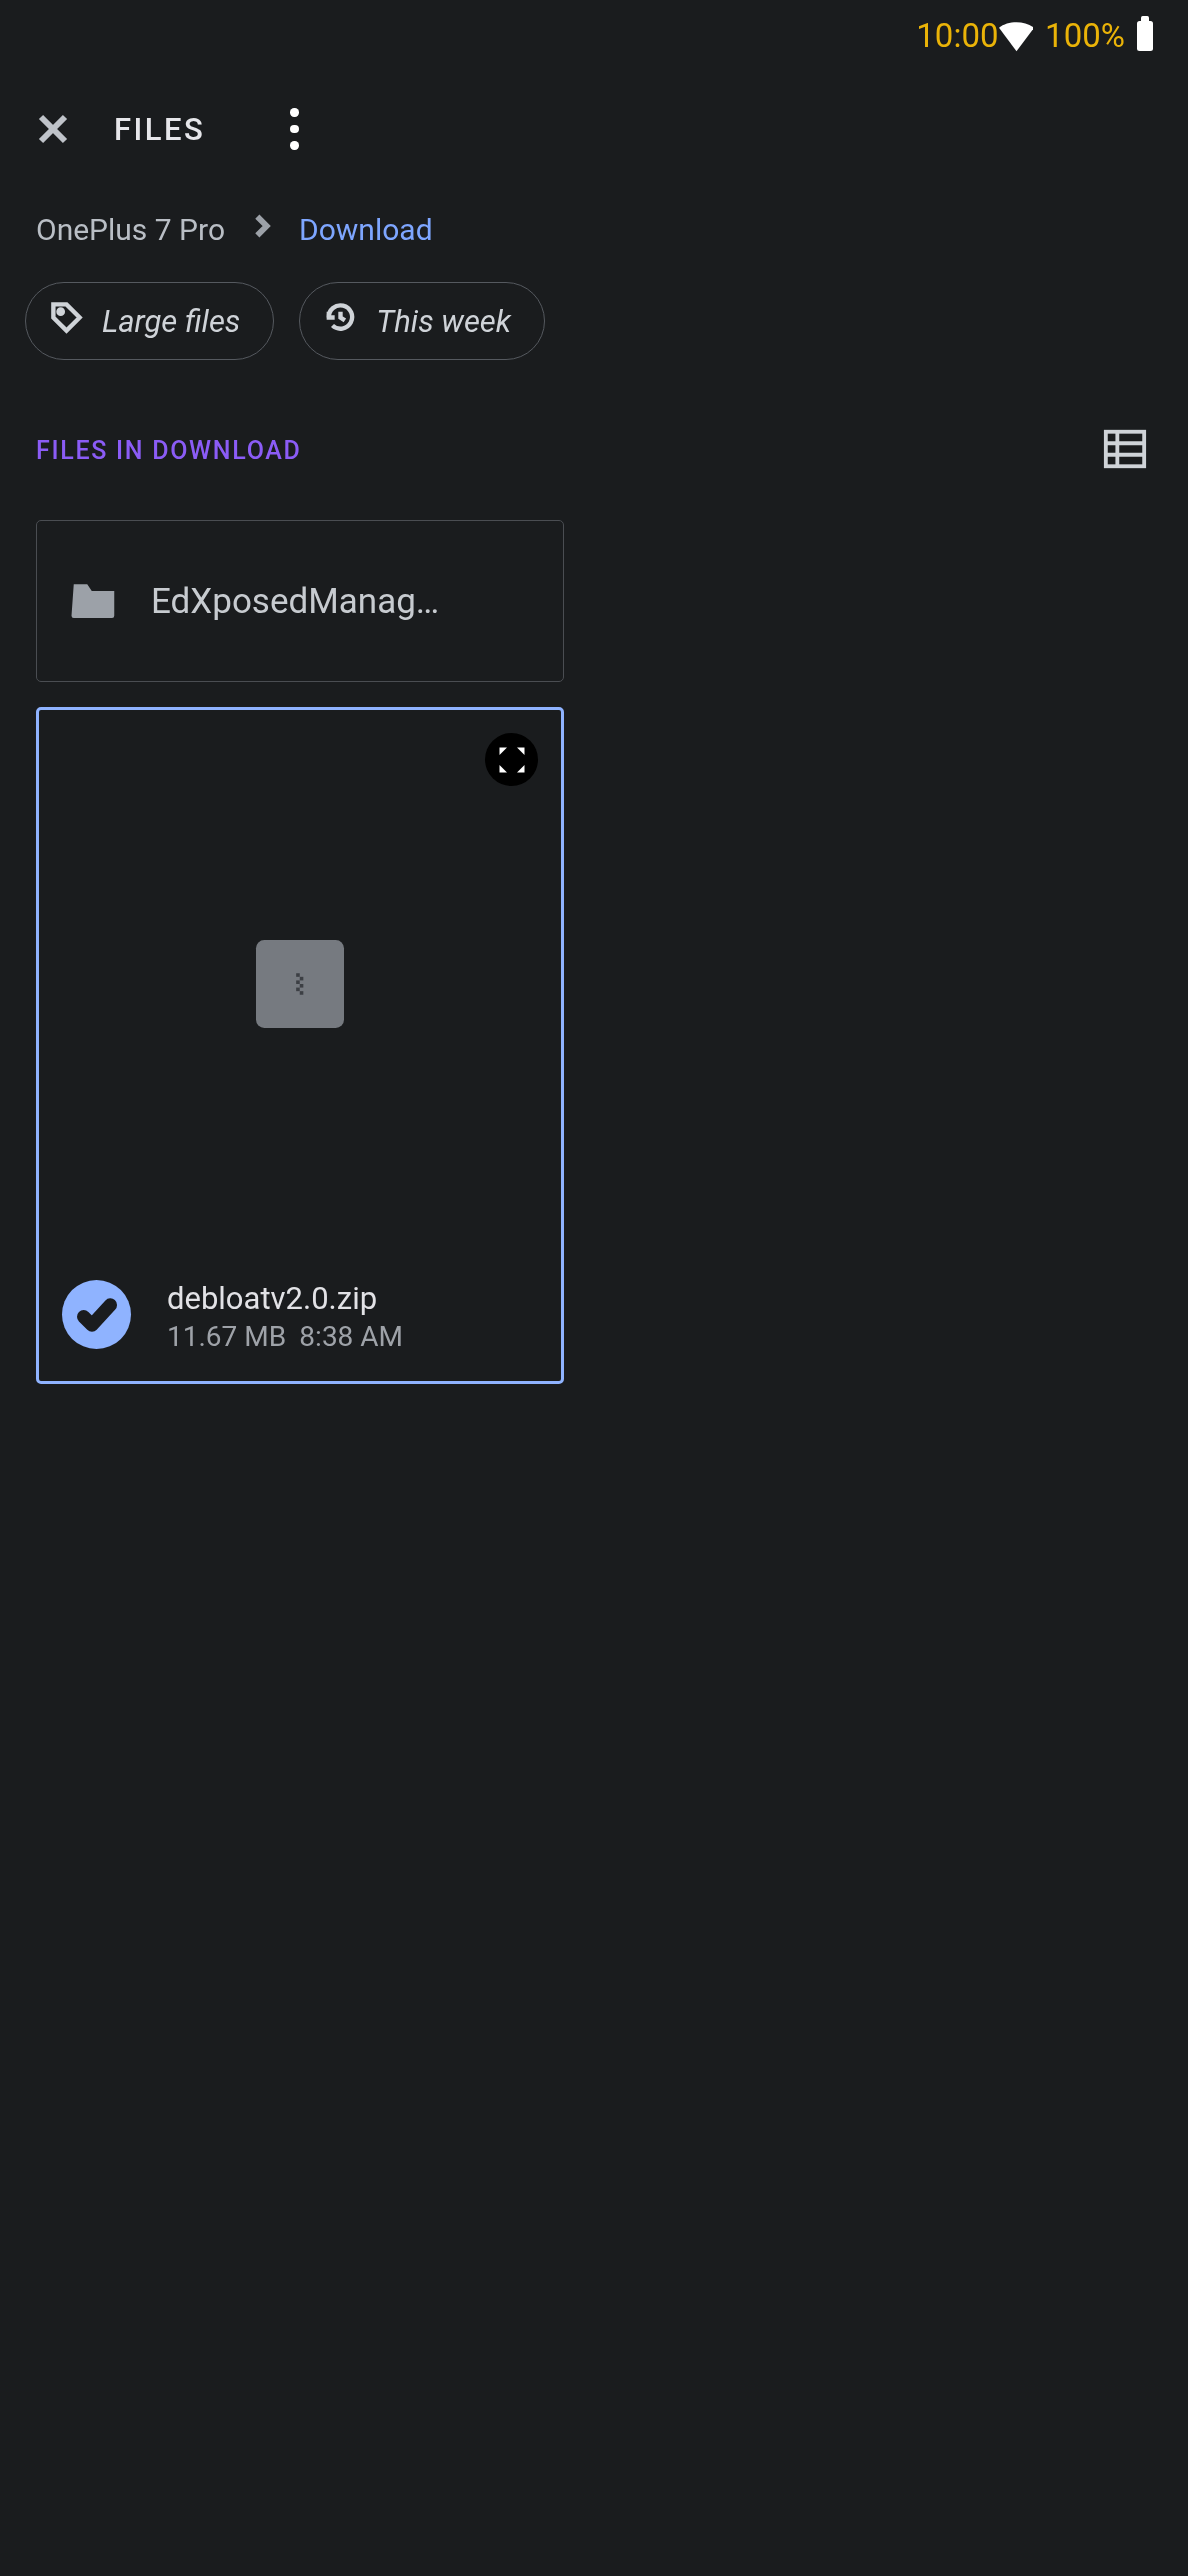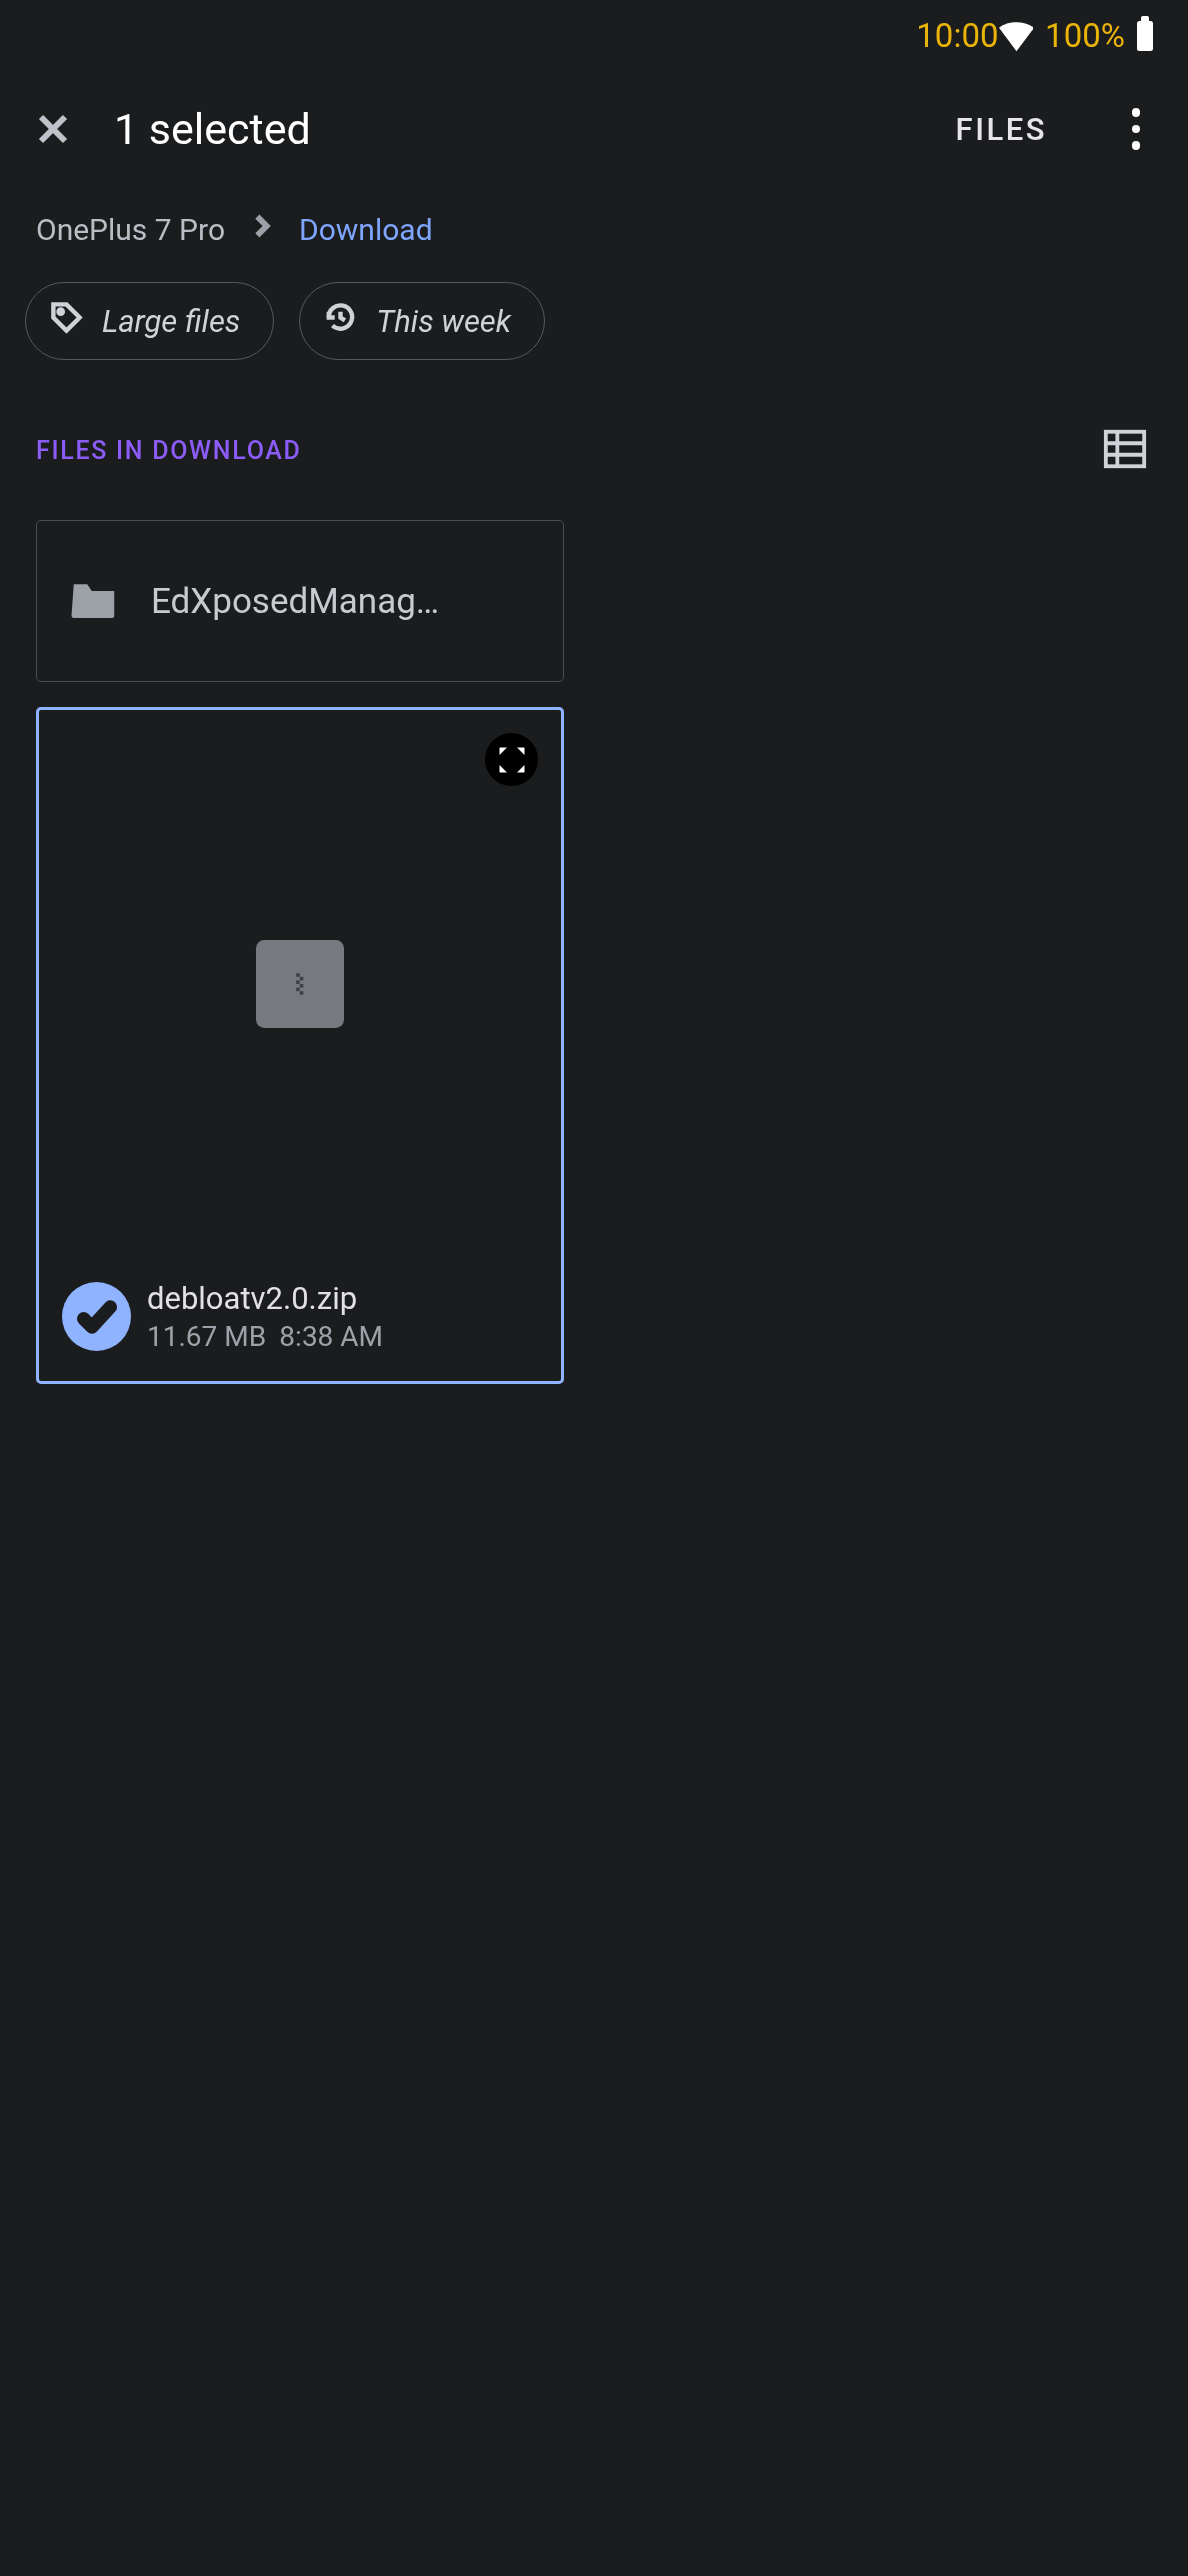--- a/index.html
+++ b/index.html
@@ -37,21 +37,21 @@
 .folder-chip { width:528px; height:162px; border:1.7px solid #4a4d52; border-radius:5px; display:flex; align-items:center; gap:30px; padding:0 30px; color:#c7cbd0; }
 .folder-chip .folder-icon svg { fill:#9ca1a8; }
 .folder-chip .folder-name { font-size:35px; white-space:nowrap; overflow:hidden; text-overflow:ellipsis; flex:1; }
 
 .file-card { margin-top:25px; width:528px; height:677px; border:3.3px solid #8fb3ff; border-radius:5px; display:flex; flex-direction:column; position:relative; }
 .file-card .preview { flex:1; display:flex; align-items:center; justify-content:center; position:relative; }
 .expand-badge { position:absolute; top:23px; right:23px; width:53px; height:53px; background:#000; border-radius:50%; display:flex; align-items:center; justify-content:center; }
 .expand-badge svg { fill:#fff; }
 .zip-icon { width:88px; height:88px; background:#767a80; border-radius:8.3px; display:flex; align-items:center; justify-content:center; }
 .zip-icon svg { fill:#3c3f44; }
-.file-meta { display:flex; align-items:center; gap:16px; padding:23px 16.5px 28px 23px; }
+.file-meta { display:flex; align-items:flex-start; gap:36px; padding:23px 16.5px 28px 23px; }
 .check-badge { width:69px; height:69px; background:#8fb3ff; border-radius:50%; display:flex; align-items:center; justify-content:center; flex-shrink:0; }
 .check-badge svg { stroke:#1a1c1e; stroke-width:8; fill:none; stroke-linecap:round; stroke-linejoin:round; }
 .file-text { display:flex; flex-direction:column; gap:3.3px; }
 .file-name { font-size:31px; color:#e2e2e6; }
 .file-sub { font-size:28px; color:#9ea2a8; display:flex; gap:13.2px; }
 </style>
 </head>
 <body>
 
 <div class="statusbar">
@@ -67,21 +67,20 @@
   </div>
 </div>
 
 <div class="appbar">
   <div class="close-x">
     <svg viewBox="0 0 24 24" width="36" height="36">
         <line x1="4" y1="4" x2="20" y2="20"></line>
         <line x1="20" y1="4" x2="4" y2="20"></line>
       </svg>
   </div>
-  <div class="title">1 selected</div>
   <div class="select-label">FILES</div>
   <div class="more-dots">
       <span></span>
       <span></span>
       <span></span>
     </div>
 </div>
 
 <div class="breadcrumbs">
   <span class="crumb-root">OnePlus 7 Pro</span>

